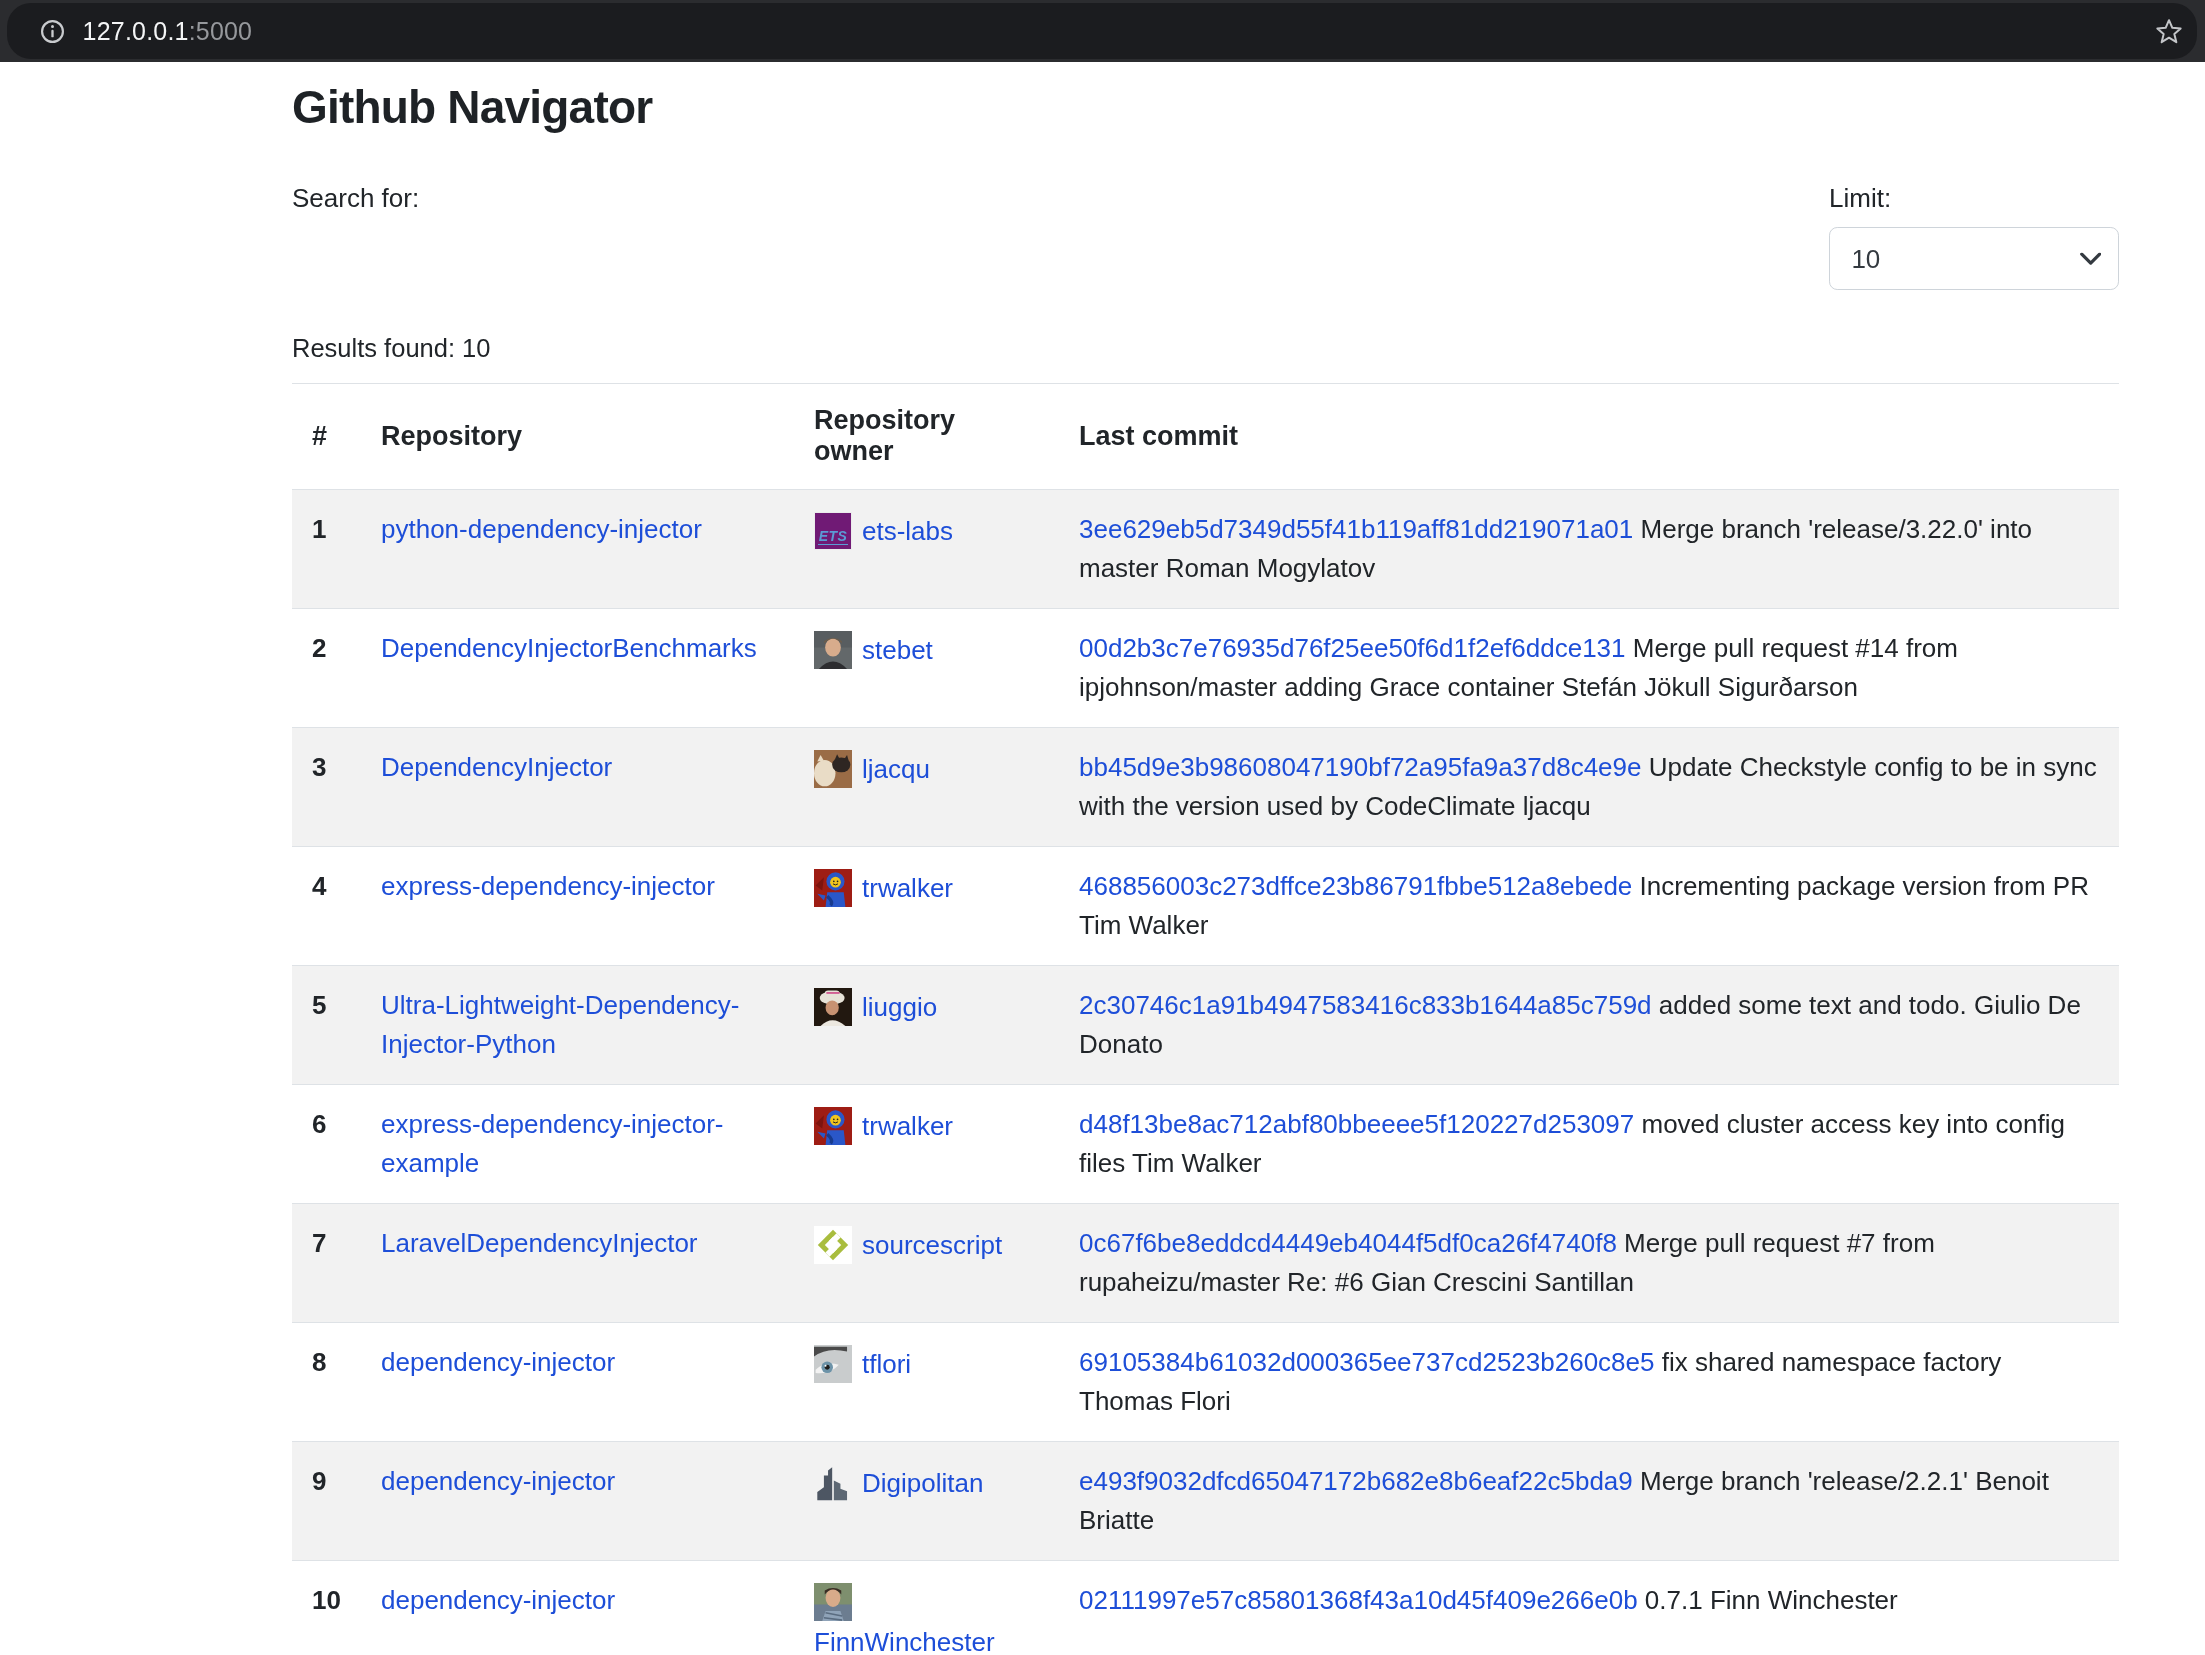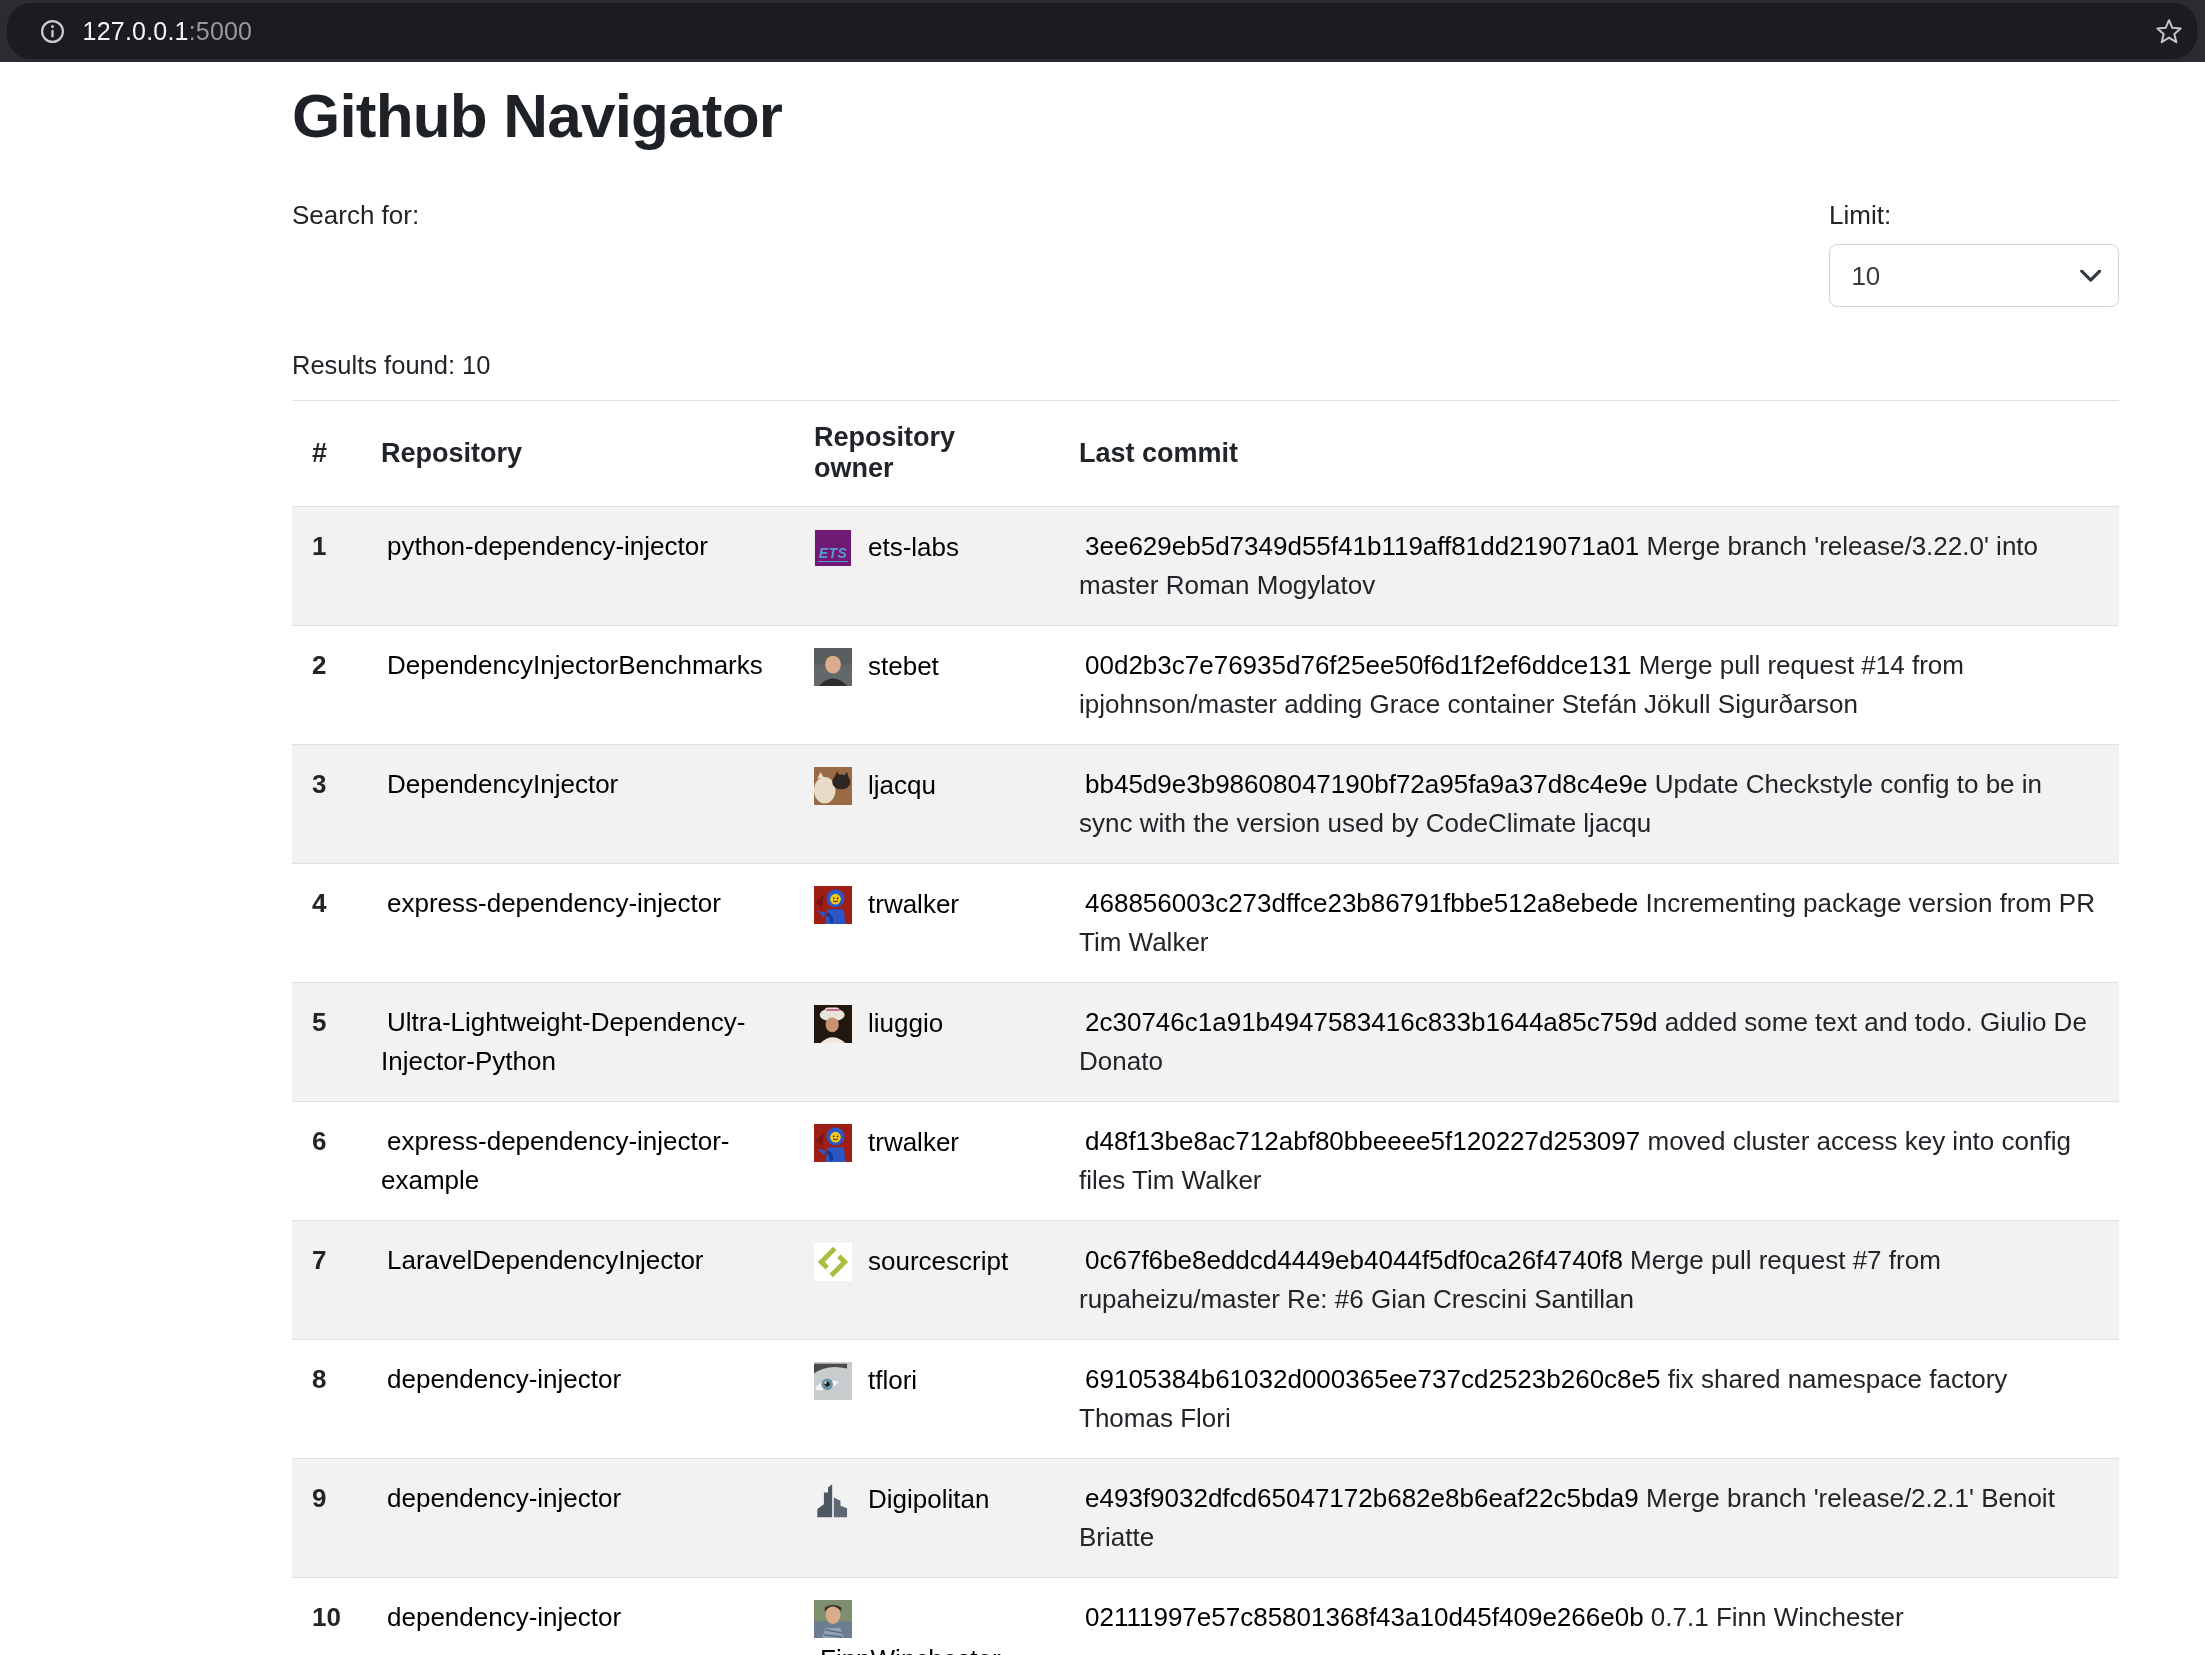--- a/index.html
+++ b/index.html
@@ -20,21 +20,21 @@
   .info-icon { width:25px; height:25px; margin-right:18px; flex:none; }
   .url-text { font-size:25px; color:#f4f5f6; letter-spacing:0.2px; }
   .url-port { color:#96989c; }
   .star-icon {
     position:absolute; right:21.4px; top:50%; transform:translateY(-50%);
     width:30px; height:30px;
   }
 
   
   .container { margin-left:292px; width:1827px; }
-  h1.page-title { margin:18px 0 0 0; font-size:62px; font-weight:700; letter-spacing:-0.8px; color:#1e2226; }
+  h1.page-title { margin:18px 0 0 0; font-size:46px; font-weight:700; letter-spacing:-0.8px; color:#1e2226; }
 
   .form-row { display:flex; gap:16px; margin-top:49px; }
   .form-col-grow { flex:1 1 auto; }
   .form-col-limit { flex:0 0 290px; }
   .field-label { display:block; margin-bottom:13px; font-size:26px; color:#212529; }
   .text-input {
     width:100%; height:63px; padding:0 21.4px;
     font-family:"Liberation Sans", sans-serif; font-size:26px; color:#495057;
     border:1.6px solid #ced4da; border-radius:8.2px; background:#fff; outline:none;
   }
@@ -54,21 +54,21 @@
   .results-table thead th {
     text-align:left; font-size:27px; font-weight:700; color:#212529;
     padding:21.4px 20px; border-top:1.6px solid #dee2e6; border-bottom:1.6px solid #dee2e6;
   }
   .results-table tbody td {
     padding:20px; vertical-align:top; line-height:39px; font-size:26px;
     border-top:1.6px solid #dee2e6;
   }
   .results-table tbody tr:nth-child(odd) { background:#f2f2f2; }
   td.num-cell { font-weight:700; }
-  a.tbl-link { color:#000000; text-decoration:none;margin-left:6px; }
+  a.tbl-link { color:#1d4ed8; text-decoration:none; }
   .commit-msg { color:#212529; }
 
   
   .avatar { width:38px; height:38px; display:inline-block; vertical-align:middle; margin-right:10px; overflow:hidden; }
   .avatar svg { display:block; width:38px; height:38px; }
   .owner-cell a.tbl-link { vertical-align:middle; }
   .av-ets { background:#701a75; border:0.8px solid #ececec; text-align:center; }
   .ets-text {
     display:inline-block; margin-top:5.8px; font-style:italic; font-weight:700;
     font-size:14px; line-height:14px; color:#5b9bd5;

